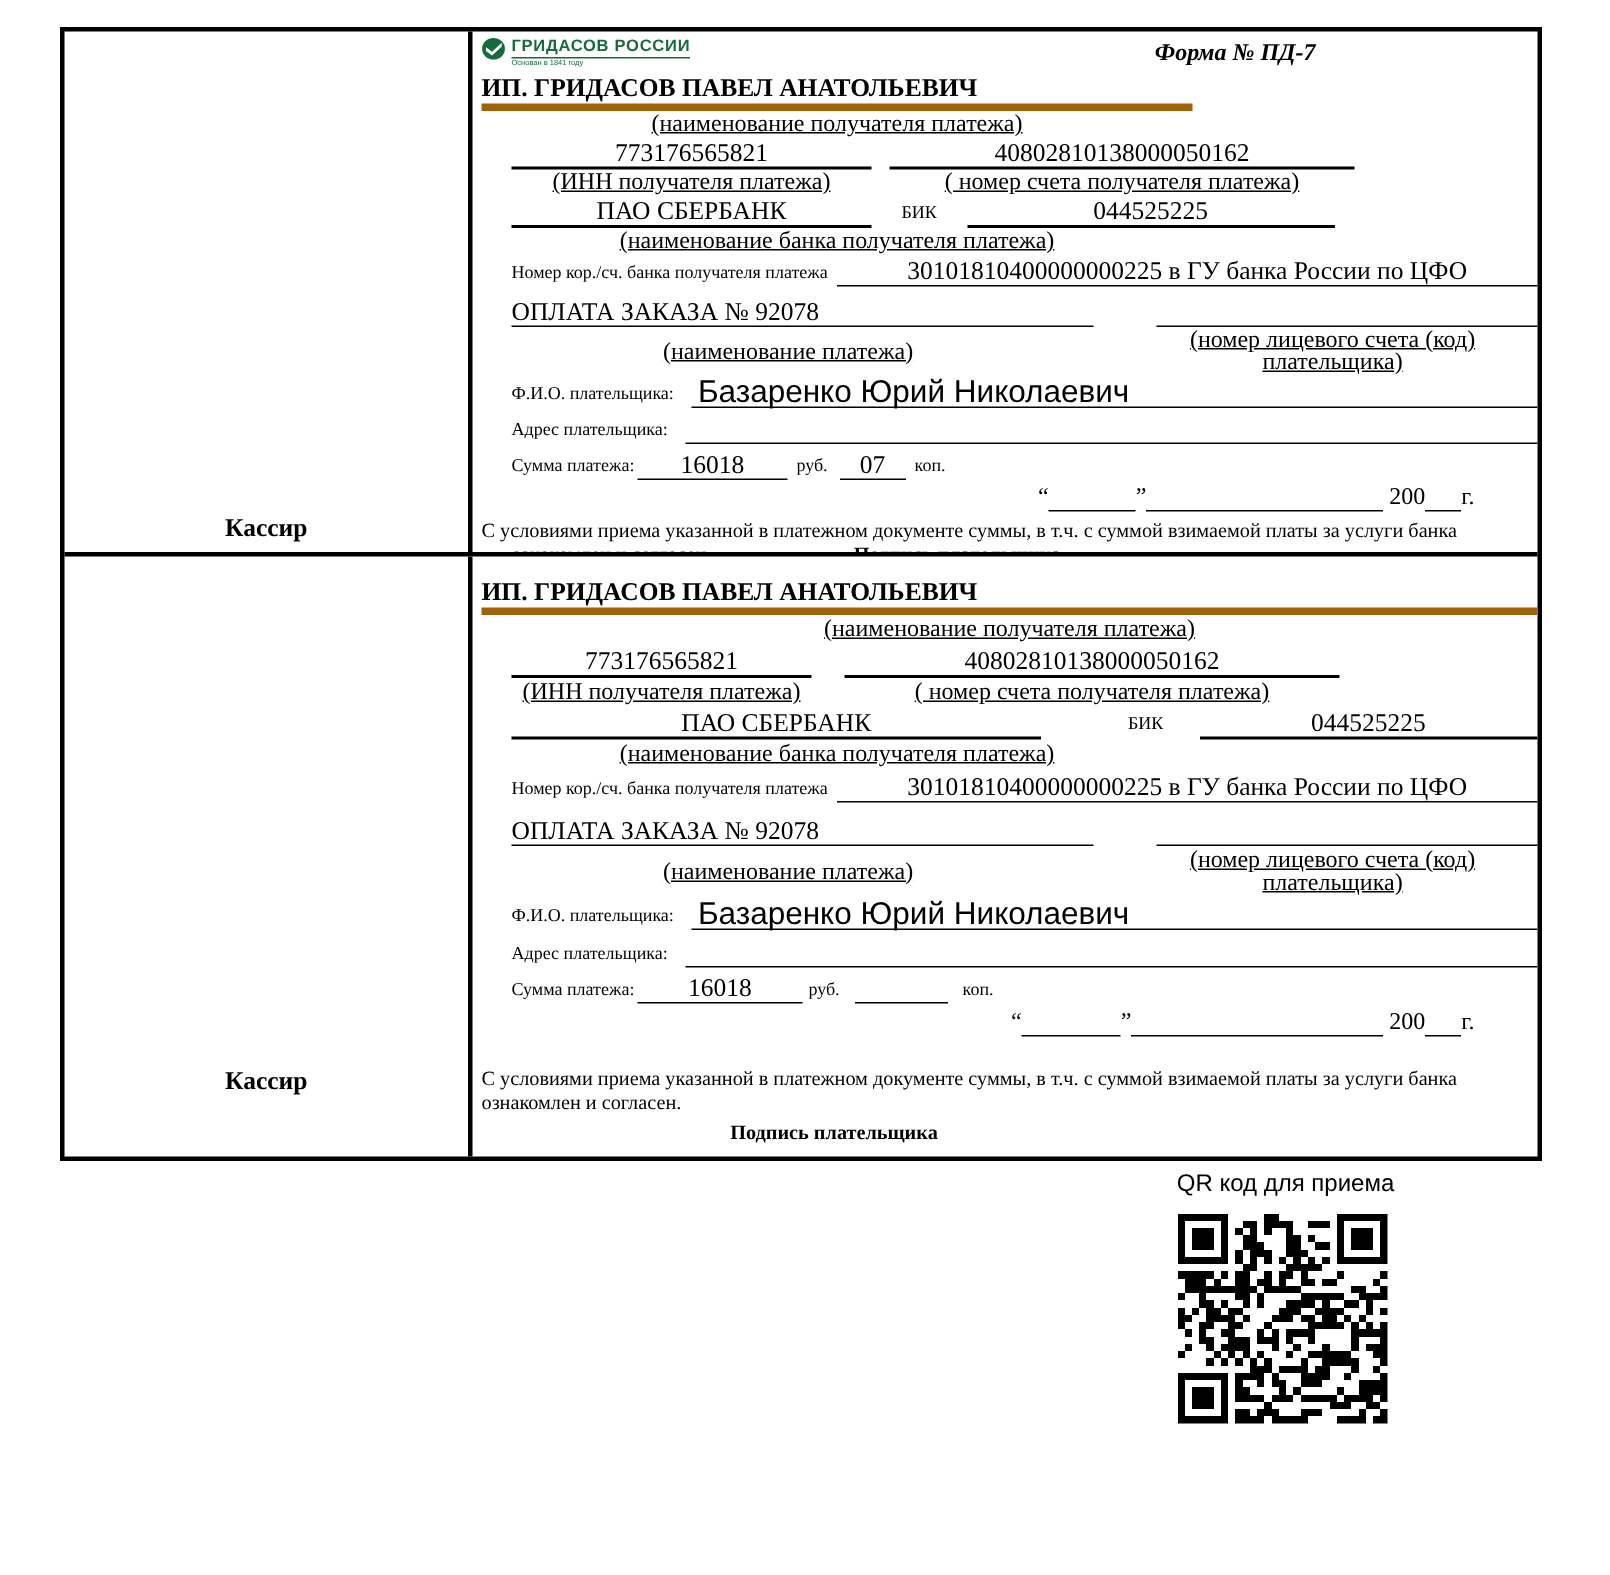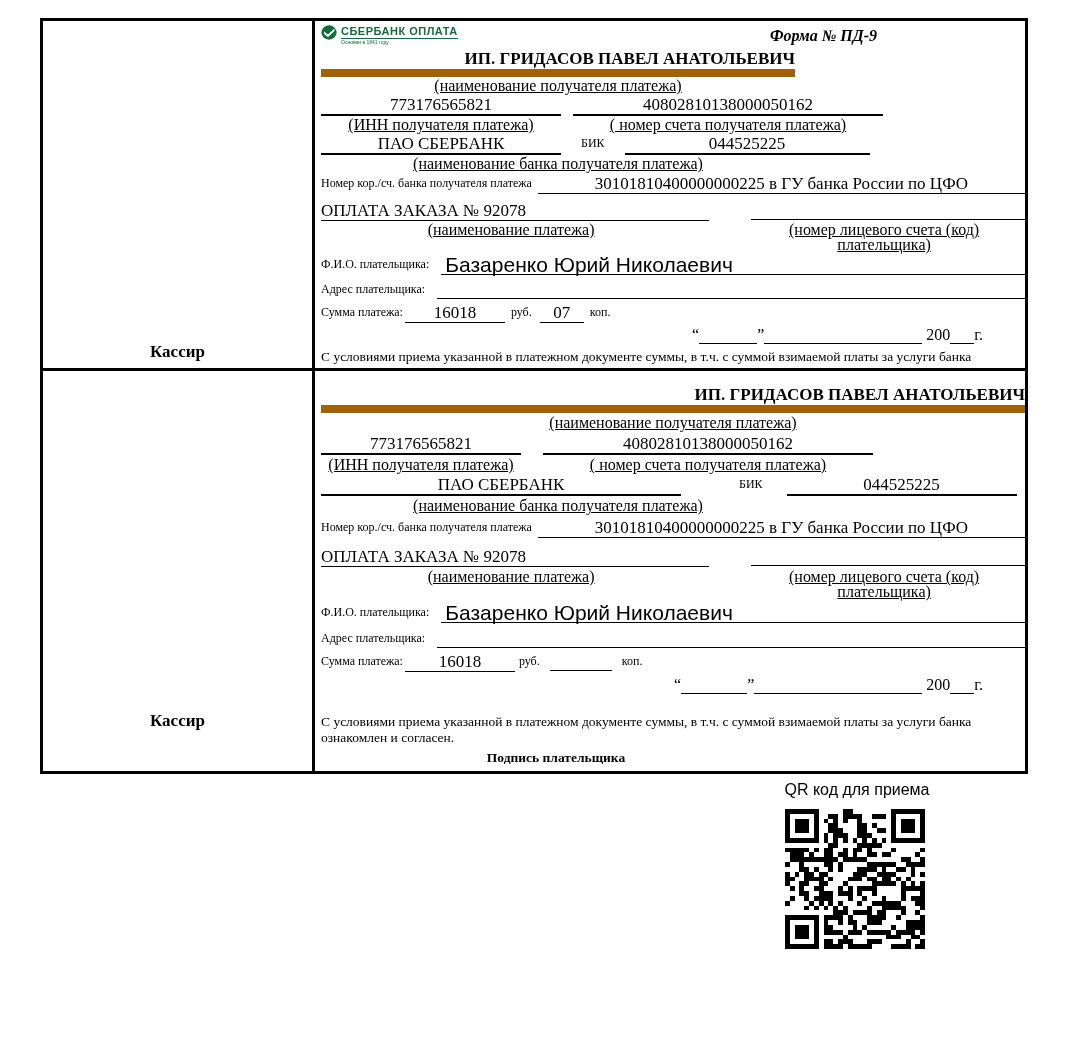--- a/index.html
+++ b/index.html
@@ -27,25 +27,25 @@
   .logo { display: flex; align-items: flex-start; gap: 4px; margin-top: 2px; }
   .logo-mark { width: 16px; height: 15px; }
   .logo-text-wrap { display: flex; flex-direction: column; }
   .logo-name {
     font-family: "Liberation Sans", "DejaVu Sans", sans-serif;
     font-weight: bold; font-size: 11px; color: #156b3d; letter-spacing: 0.5px;
     border-bottom: 1px solid #156b3d; padding-bottom: 1px; white-space: nowrap;
   }
   .logo-sub { font-family: "Liberation Sans", sans-serif; font-size: 5px; color: #156b3d; white-space: nowrap; }
   .form-title { font-weight: bold; font-style: italic; font-size: 16px; margin-left: auto; margin-right: 148px; margin-top: 4px; white-space: nowrap; }
-  .name-line { text-align: right; font-weight: bold; font-size: 17px; border-bottom: 8px solid #a16207; padding-bottom: 1px; line-height: 19px; }
+  .name-line { text-align: left; font-weight: bold; font-size: 17px; border-bottom: 5px solid #a16207; padding-bottom: 1px; line-height: 19px; }
   .w-name { width: 474px; }
   .w-full { width: 100%; }
   .lbl { font-size: 16px; line-height: 15px; text-align: center; text-decoration: underline; }
-  .r { display: flex; align-items: flex-start; }
+  .r { display: flex; align-items: center; margin-left: 20px; }
   .u { border-bottom: 1px solid #000; }
   .u2 { border-bottom: 2px solid #000; }
   .val { font-size: 17px; line-height: 19px; text-align: center; }
   .txt { font-size: 12px; line-height: 19px; white-space: nowrap; }
   .sans-val { font-family: "Liberation Sans", "DejaVu Sans", sans-serif; font-size: 21px; line-height: 19px; }
   .grow { flex: 1 1 auto; }
   .agree { font-size: 13.5px; line-height: 16px; }
   .sig { font-weight: bold; font-size: 13.5px; }
   .date-row { display: flex; align-items: flex-end; justify-content: flex-end; padding-right: 42px; font-size: 16px; }
   .qr-block { position: absolute; left: 783px; top: 781px; width: 148px; text-align: center; }
@@ -63,25 +63,25 @@
     </div>
     <div class="main-cell">
 
       <div class="hdr-row">
         <div class="logo">
           <svg class="logo-mark" viewBox="0 0 16 15">
             <ellipse cx="8" cy="7.5" rx="7.6" ry="7.2" fill="#156b3d"></ellipse>
             <path d="M3 6.5 L7 9.5 L13.5 3.5 L13.5 6 L7 12 L3 9 Z" fill="#ffffff"></path>
           </svg>
           <div class="logo-text-wrap">
-            <span class="logo-name">СБЕРБАНК ОПЛАТА</span>
+            <span class="logo-name">ГРИДАСОВ РОССИИ</span>
             <span class="logo-sub">Основан в 1841 году</span>
           </div>
         </div>
-        <div class="form-title">Форма № ПД-9</div>
+        <div class="form-title">Форма № ПД-7</div>
       </div>
 
       <div class="name-line w-name">ИП. ГРИДАСОВ ПАВЕЛ АНАТОЛЬЕВИЧ</div>
       <div class="lbl w-name" style="margin-top:1px;">(наименование получателя платежа)</div>
 
       <div class="r" style="margin-top:2px;">
         <div class="val u2" style="width:240px;">773176565821</div>
         <div class="val u2" style="width:310px; margin-left:12px;">40802810138000050162</div>
       </div>
       <div class="r" style="margin-top:1px;">

